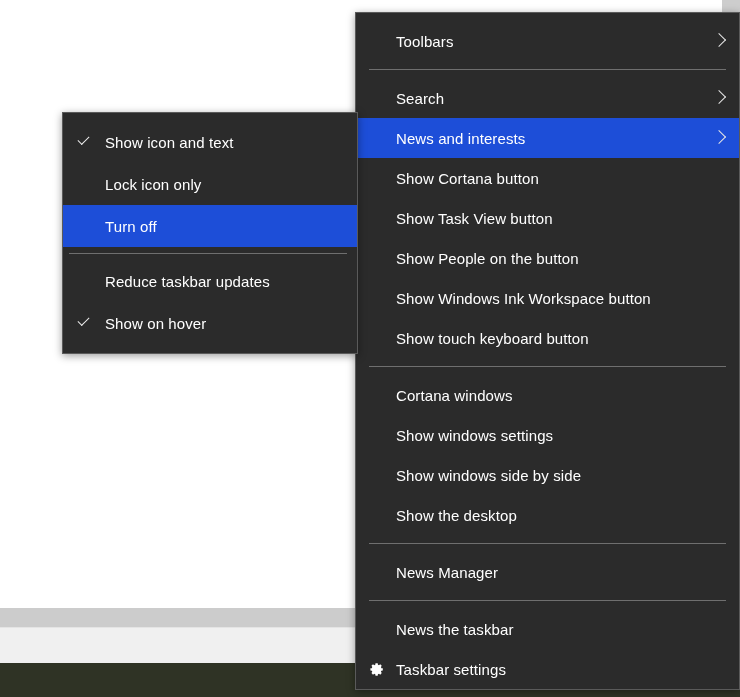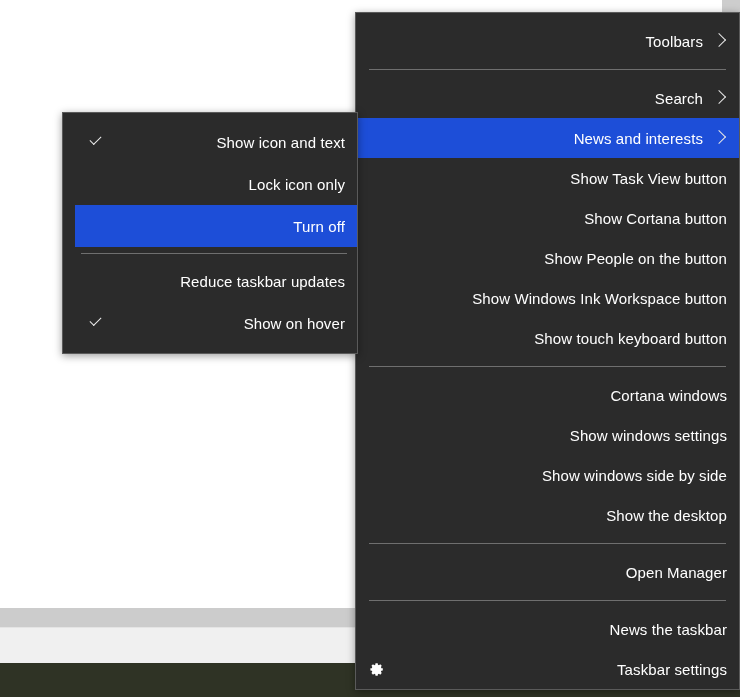--- a/index.html
+++ b/index.html
@@ -147,21 +147,20 @@
     font-size: 15px;
   }
   .menu-item {
     position: relative;
     display: flex;
     align-items: center;
     height: 40px;
     padding: 0 12px 0 0;
     cursor: default;
     white-space: nowrap;
-    text-align: right;
   }
   .menu-item .gutter {
     width: 40px;
     flex: none;
     display: flex;
     align-items: center;
     justify-content: center;
   }
   .menu-item .label {
     flex: 1 1 auto;
@@ -225,21 +224,21 @@
     width: 17px;
     height: 17px;
     display: block;
   }
 
   
   #news-submenu {
     left: 62px;
     top: 112px;
     width: 296px;
-    padding: 8px 0 9px 12px;
+    padding: 8px 0 9px 0;
   }
   #news-submenu .menu-item { height: 42px; }
   #news-submenu .menu-item .gutter { width: 42px; }
   #news-submenu .separator { margin: 6px 10px 6px 6px; }
 </style>
 </head>
 <body>
 
 <div id="backdrop"></div>
 <div class="band" id="band-gray"></div>
@@ -314,30 +313,30 @@
   </div>
 
   <div class="menu-item highlight">
     <span class="gutter"></span>
     <span class="label">News and interests</span>
     <span class="chevron-right"></span>
   </div>
 
   <div class="menu-item">
     <span class="gutter"></span>
+    <span class="label">Show Cortana button</span>
+  </div>
+
+  <div class="menu-item">
+    <span class="gutter"></span>
     <span class="label">Show Task View button</span>
   </div>
 
   <div class="menu-item">
     <span class="gutter"></span>
-    <span class="label">Show Cortana button</span>
-  </div>
-
-  <div class="menu-item">
-    <span class="gutter"></span>
     <span class="label">Show People on the button</span>
   </div>
 
   <div class="menu-item">
     <span class="gutter"></span>
     <span class="label">Show Windows Ink Workspace button</span>
   </div>
 
   <div class="menu-item">
     <span class="gutter"></span>
@@ -363,21 +362,21 @@
 
   <div class="menu-item">
     <span class="gutter"></span>
     <span class="label">Show the desktop</span>
   </div>
 
   <div class="separator"></div>
 
   <div class="menu-item">
     <span class="gutter"></span>
-    <span class="label">Open Manager</span>
+    <span class="label">News Manager</span>
   </div>
 
   <div class="separator"></div>
 
   <div class="menu-item">
     <span class="gutter"></span>
     <span class="label">News the taskbar</span>
   </div>
 
   <div class="menu-item">

